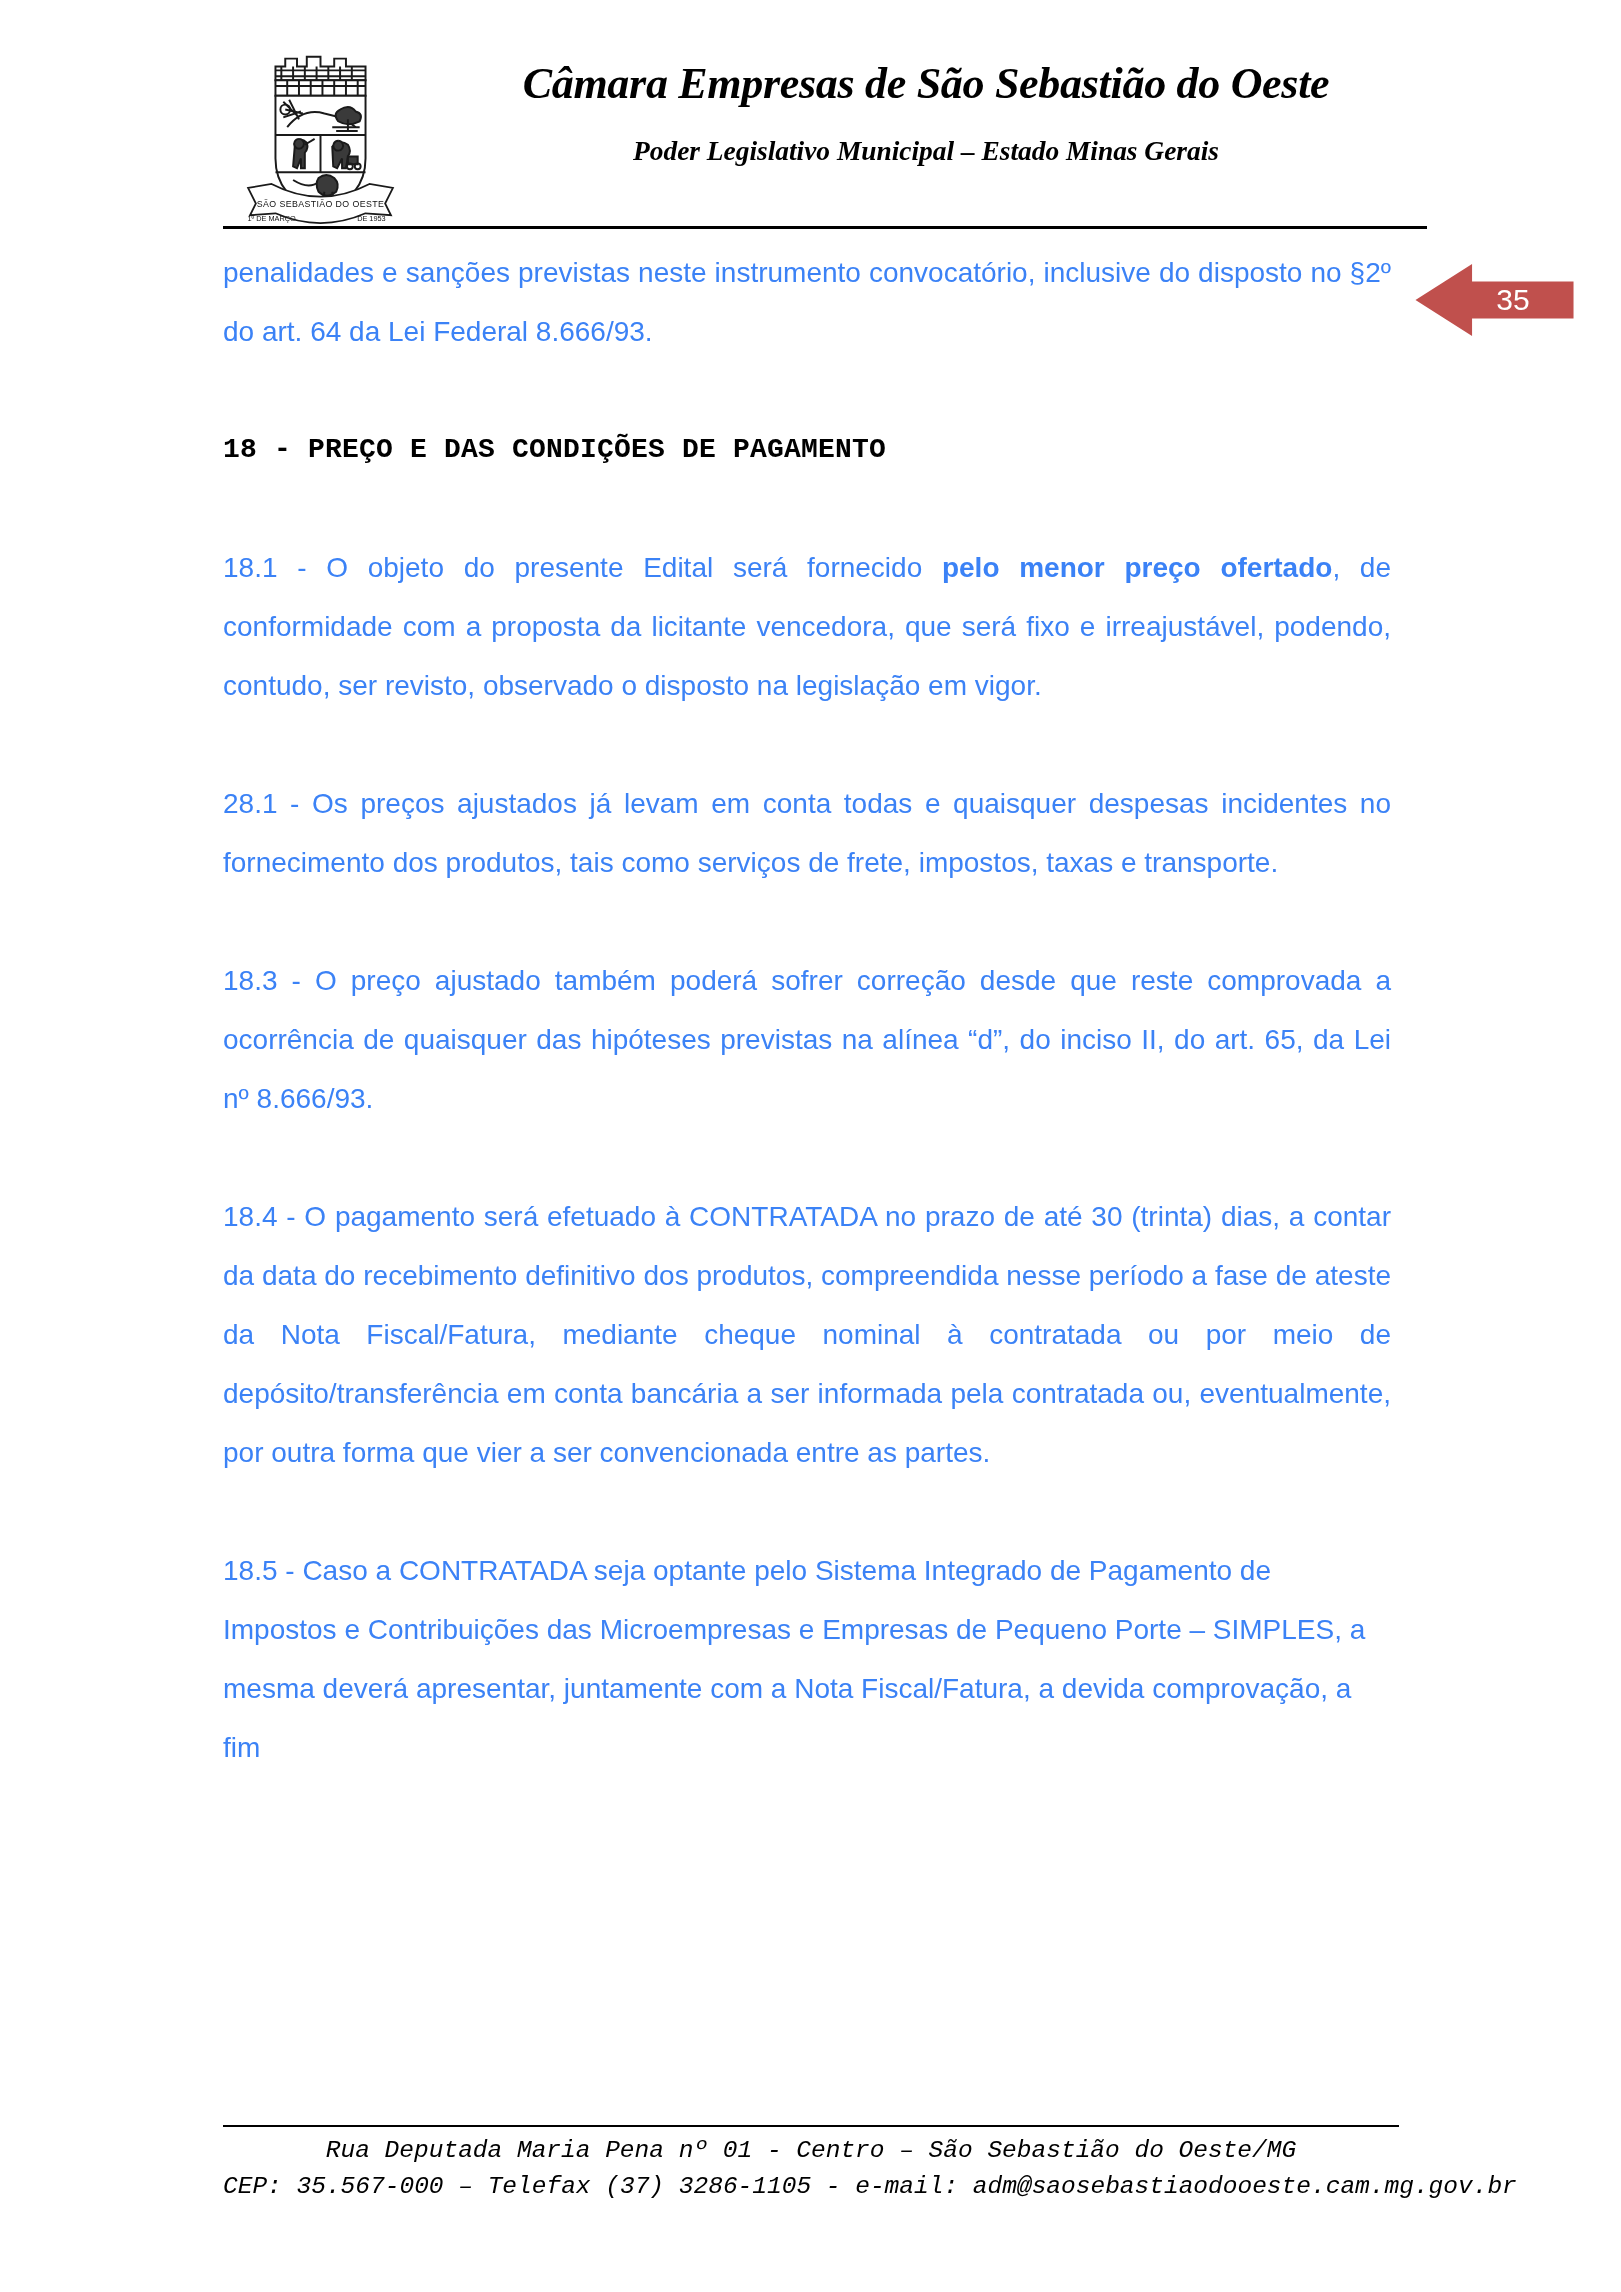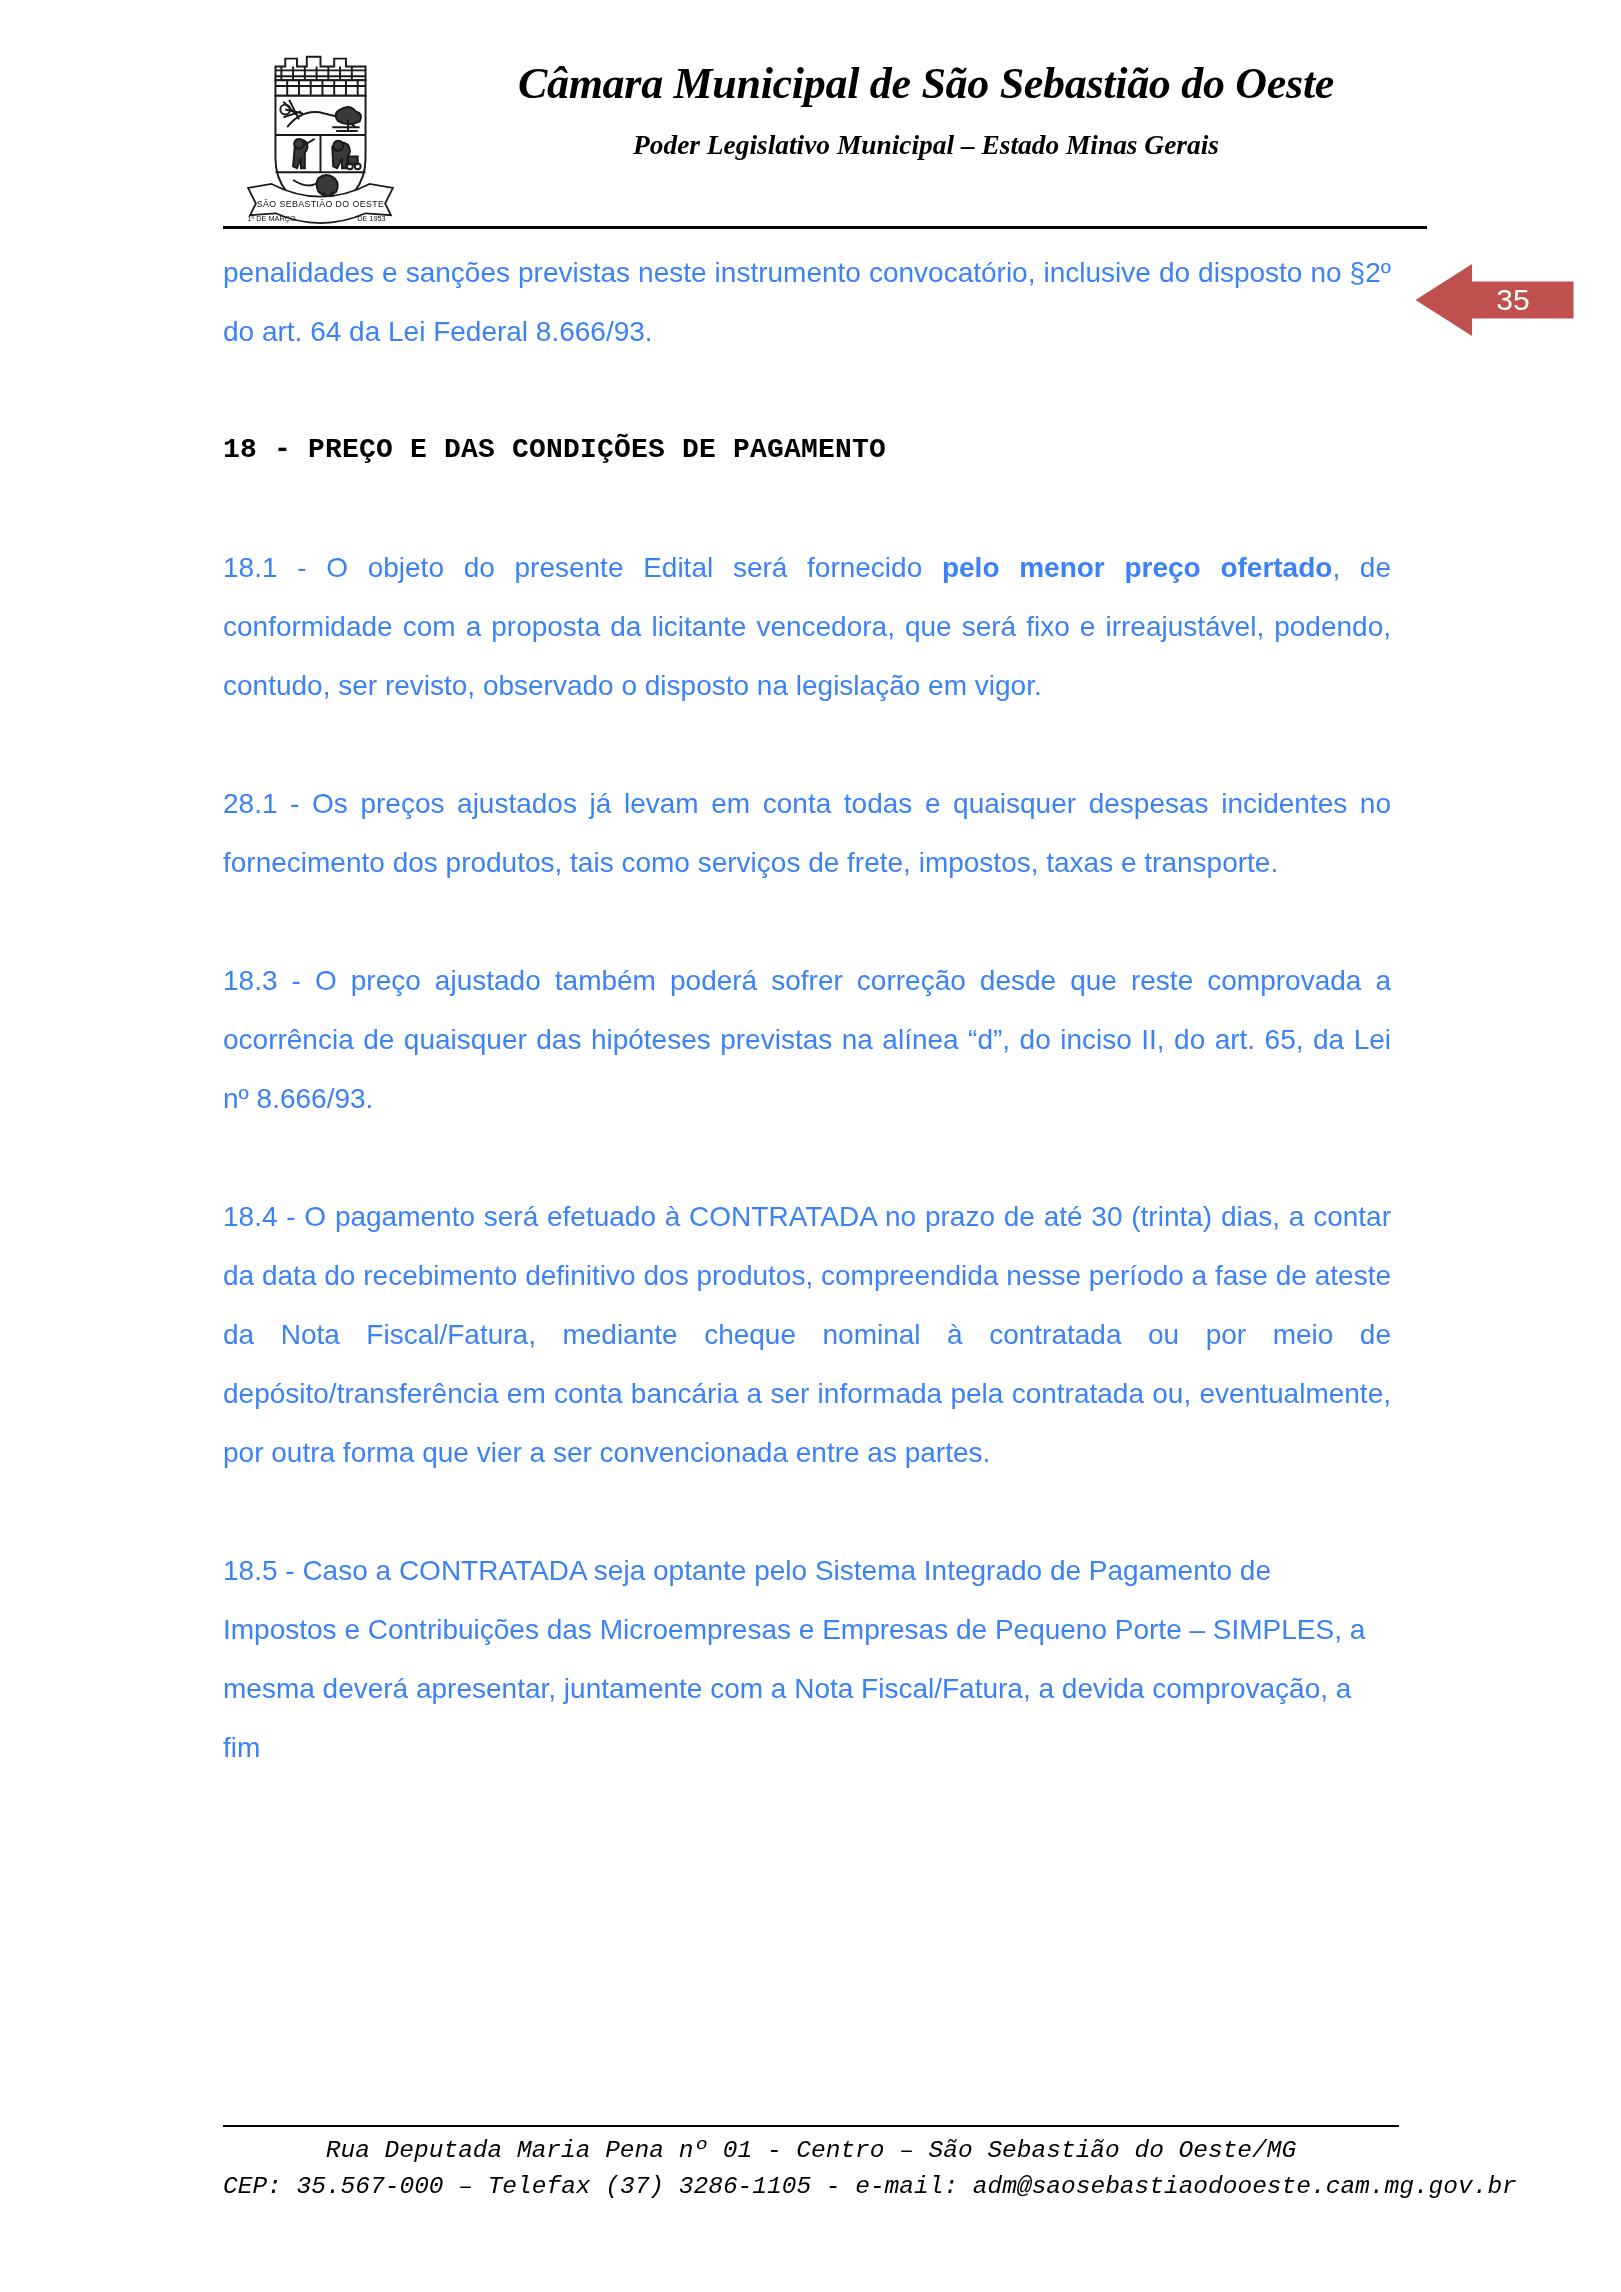--- a/index.html
+++ b/index.html
@@ -55,21 +55,21 @@
     letter-spacing: -0.3px;
     white-space: nowrap;
   }
 
   .org-subtitle {
     font-family: "Liberation Serif", "DejaVu Serif", serif;
     font-style: italic;
     font-weight: bold;
     font-size: 27.4px;
     line-height: 1.25;
-    margin-top: 18px;
+    margin-top: 24px;
     white-space: nowrap;
   }
 
   .header-rule {
     position: absolute;
     left: 223px;
     top: 226px;
     width: 1204px;
     height: 0;
     border-top: 3.9px solid #000000;
@@ -206,21 +206,21 @@
         <g stroke="#1a1a1a" stroke-width="1.8" fill="#ffffff">
           <path d="M6 150 L30 146 Q80 172 130 146 L154 150 L146 166 L152 178 L126 176 Q80 196 34 176 L8 178 L14 166 Z"></path>
         </g>
         <text x="80" y="170" font-family="Liberation Sans, sans-serif" font-size="9" text-anchor="middle" fill="#111111" letter-spacing="0.4">SÃO SEBASTIÃO DO OESTE</text>
         <text x="30" y="184" font-family="Liberation Sans, sans-serif" font-size="7.5" text-anchor="middle" fill="#111111">1º DE MARÇO</text>
         <text x="132" y="184" font-family="Liberation Sans, sans-serif" font-size="7.5" text-anchor="middle" fill="#111111">DE 1953</text>
       </svg>
     </div>
 
     <div class="header-text">
-      <div class="org-title">Câmara Municipal de São Sebastião do Oeste</div>
+      <div class="org-title">Câmara Empresas de São Sebastião do Oeste</div>
       <div class="org-subtitle">Poder Legislativo Municipal – Estado Minas Gerais</div>
     </div>
 
     <div class="header-rule"></div>
   </div>
 
   <div class="page-marker">
     <svg viewBox="0 0 162 82" width="159" height="80" aria-hidden="true">
       <polygon points="0,41 58,4 58,22 162,22 162,60 58,60 58,78" fill="#C0504D"></polygon>
     </svg>

